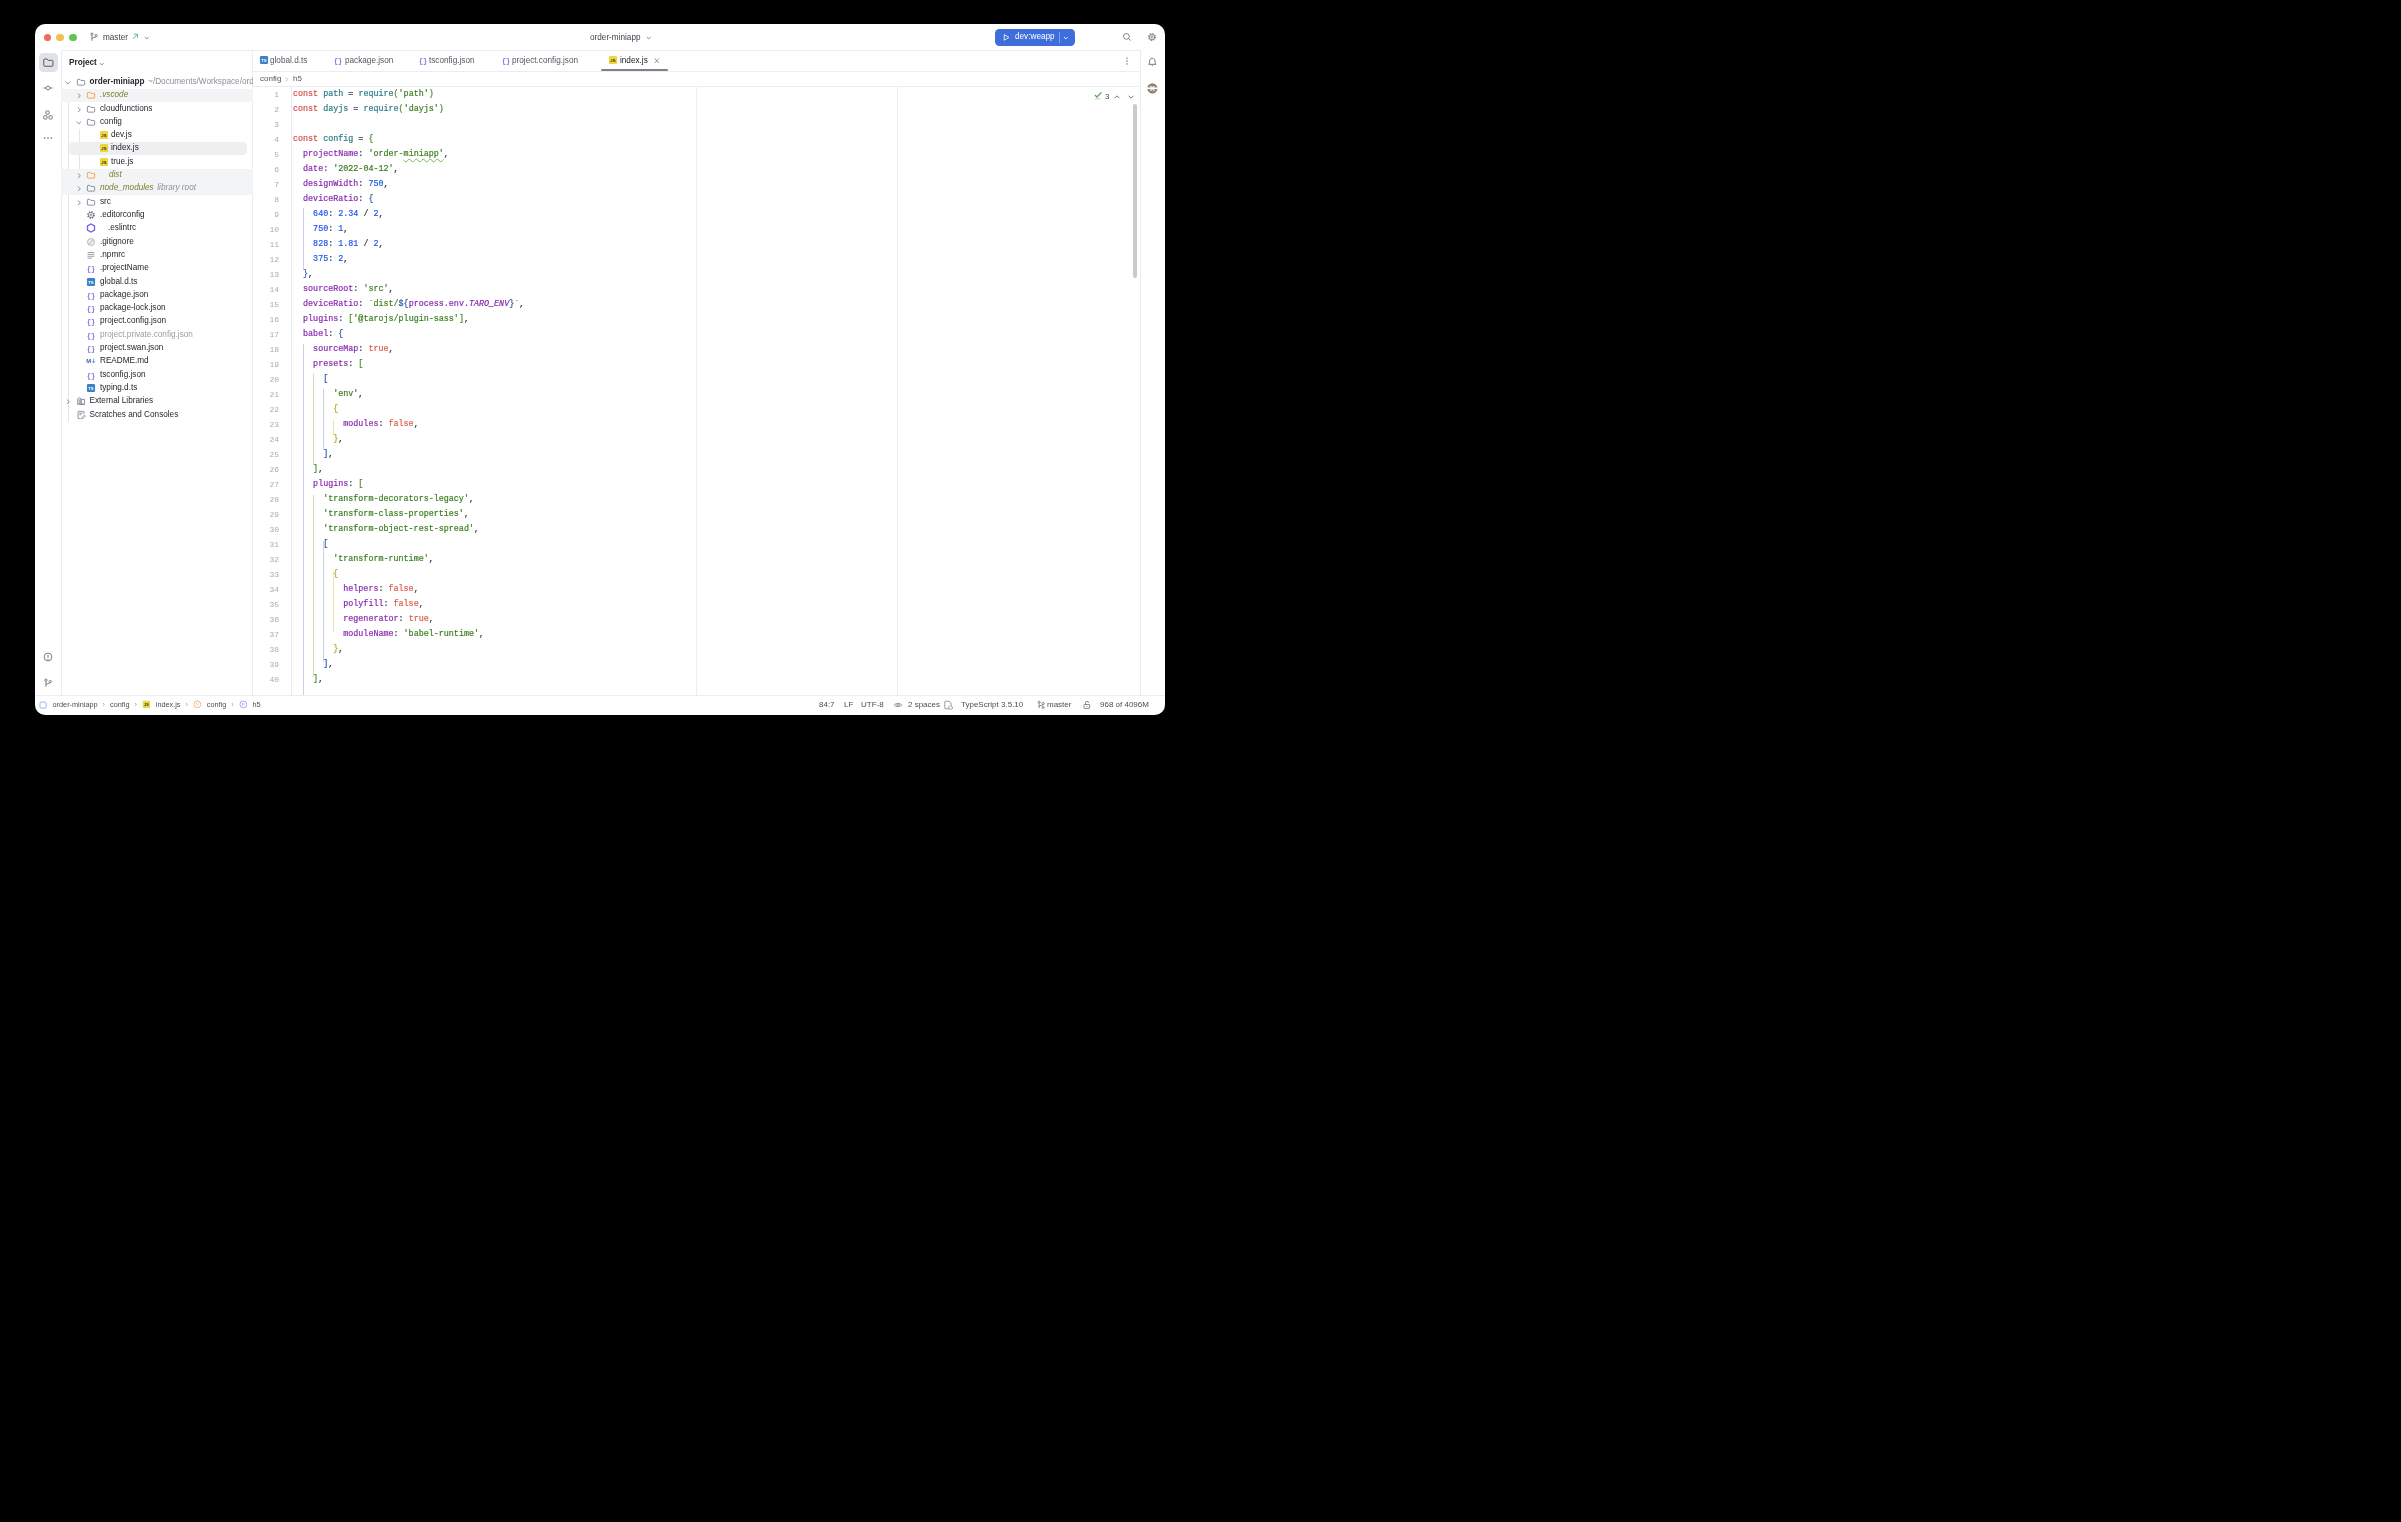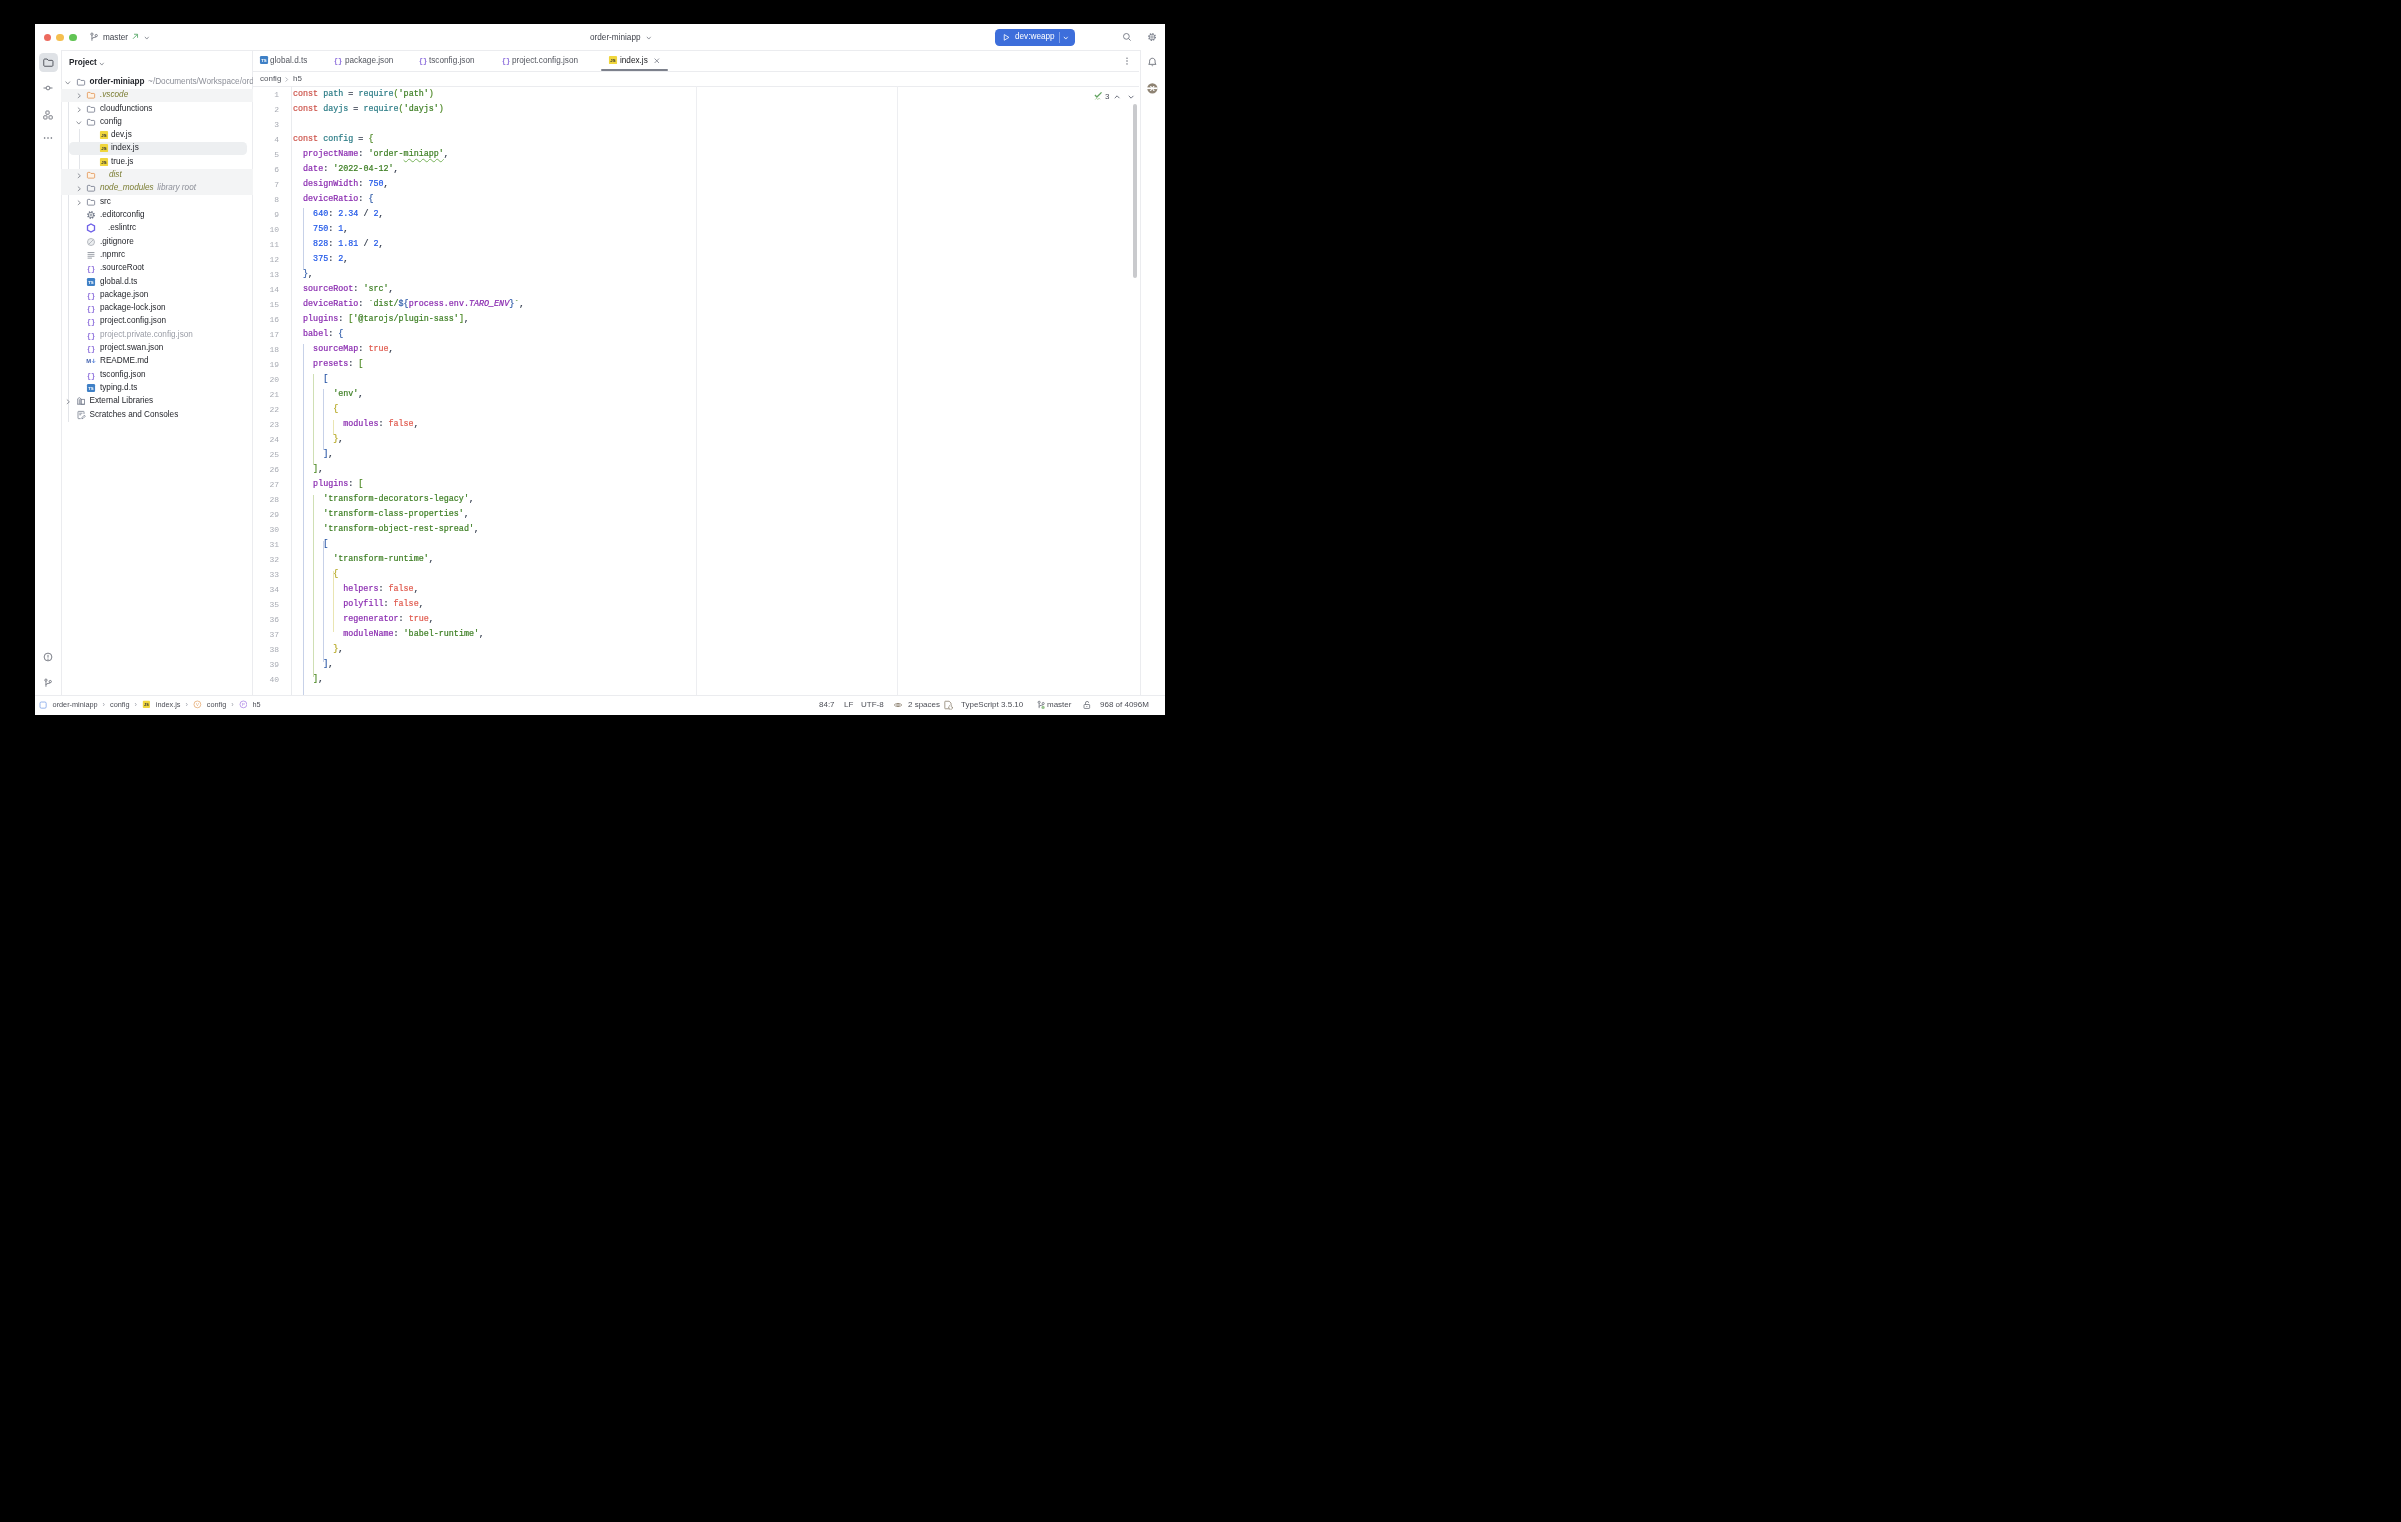--- a/index.html
+++ b/index.html
@@ -1,18 +1,18 @@
 <!DOCTYPE html>
 <html style="font-size:10px"><head><meta charset="utf-8">
 <style>
 * { margin:0; padding:0; box-sizing:border-box; }
 html,body { width:1201px; height:761px; background:#000; overflow:hidden; }
 body { position:relative; font-family:"Liberation Sans", sans-serif; -webkit-font-smoothing:antialiased; }
 .win { position:absolute; left:35px; top:24px; width:1130px; height:691px;
-  background:#fff; border-radius:0; overflow:hidden; }
+  background:#fff; border-radius:10px; overflow:hidden; }
 .hl { position:absolute; background:#ebecef; }
 .abs { position:absolute; }
 
 
 .tl { position:absolute; width:7.6px; height:7.6px; border-radius:50%; top:9.8px; }
 
 
 .tbtxt { position:absolute; font-size:8.2px; color:#41444d; }
 .runbtn { position:absolute; left:960px; top:4.7px; width:80px; height:17.3px;
   background:#3d6edb; border-radius:4.4px; }
@@ -302,21 +302,21 @@
               <line x1="2.5" y1="10" x2="13.5" y2="10"></line>
               <line x1="2.5" y1="13" x2="9.5" y2="13"></line>
             </g>
           </svg></span>
         <span class="tlab" style="left:39px">.npmrc</span>
       </div>
 <div class="trow" style="top:212px">
         <span class="ticon" style="left:25px"><svg class="tico" viewBox="0 0 16 16">
             <text x="8" y="12.2" font-family="Liberation Mono" font-size="11.5" font-weight="bold" fill="#8d6fdc" text-anchor="middle">{}</text>
           </svg></span>
-        <span class="tlab" style="left:39px">.sourceRoot</span>
+        <span class="tlab" style="left:39px">.projectName</span>
       </div>
 <div class="trow" style="top:226px">
         <span class="ticon" style="left:25px"><svg class="tico" viewBox="0 0 16 16">
             <rect x="1.5" y="1.5" width="13" height="13" rx="2" fill="#3f80c6"></rect>
             <text x="8" y="11.4" font-family="Liberation Sans" font-size="6.9" font-weight="bold" fill="#fff" text-anchor="middle">TS</text>
           </svg></span>
         <span class="tlab" style="left:39px">global.d.ts</span>
       </div>
 <div class="trow" style="top:239px">
         <span class="ticon" style="left:25px"><svg class="tico" viewBox="0 0 16 16">

